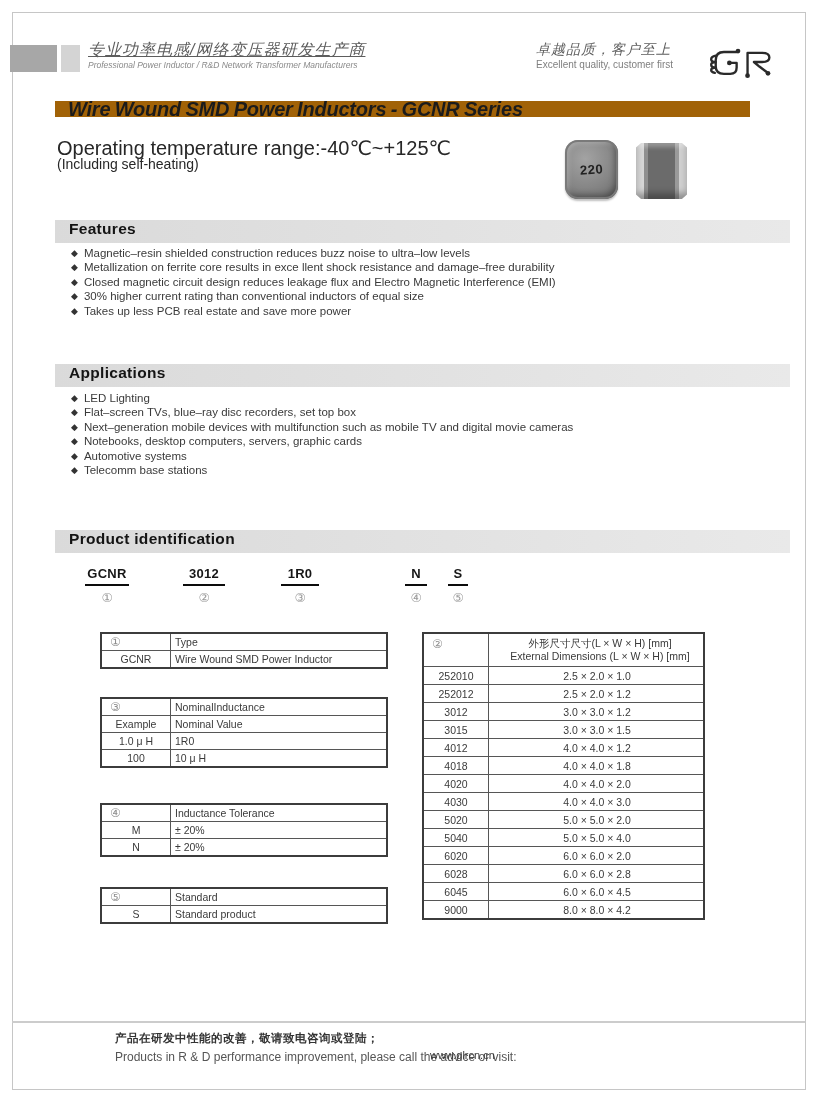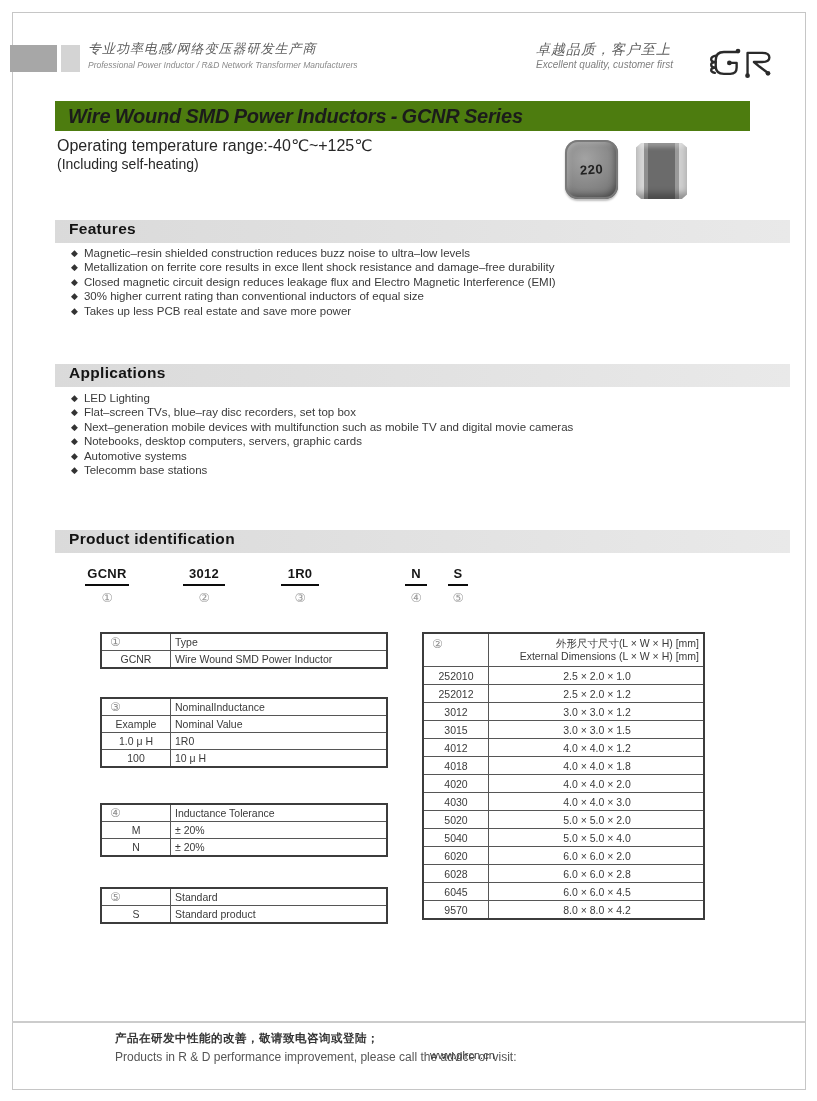--- a/index.html
+++ b/index.html
@@ -7,33 +7,33 @@
     position:relative; width:817px; height:1101px; background:#ffffff;
     font-family:"Liberation Sans","DejaVu Sans",sans-serif; color:#2e2e2e;
     overflow:hidden; margin:0 auto;
   }
   .page-border { position:absolute; left:12px; top:12px; width:792px; height:1076px;
     border:1px solid #c6c6c6; pointer-events:none; }
 
   
   .sq-dark { position:absolute; left:10px; top:45px; width:47px; height:27px; background:#a7a7a7; }
   .sq-light { position:absolute; left:61px; top:45px; width:19px; height:27px; background:#d4d4d4; }
-  .hdr-zh { position:absolute; left:88px; top:40px; font-size:13px; font-style:italic; color:#5d5d5d; letter-spacing:1px; }
+  .hdr-zh { position:absolute; left:88px; top:40px; font-size:16px; font-style:italic; color:#5d5d5d; letter-spacing:1px;text-decoration:underline; }
   .hdr-en { position:absolute; left:88px; top:60px; font-size:8.5px; font-style:italic; color:#8a8a8a; }
   .slogan-zh { position:absolute; left:536px; top:41px; font-size:14px; font-style:italic; color:#5d5d5d; letter-spacing:1px; }
-  .slogan-en { position:absolute; left:536px; top:59px; font-size:10px; font-style:italic; color:#7f7f7f; }
+  .slogan-en { position:absolute; left:536px; top:59px; font-size:10px; color:#7f7f7f; }
   .logo { position:absolute; left:700px; top:42px; width:86px; height:40px; }
 
   
-  .title-bar { position:absolute; left:55px; top:101px; width:695px; height:30px;
-    background:#4d7c0f; display:flex; align-items:center; }
+  .title-bar { position:absolute; left:55px; top:101px; width:695px; height:16px;
+    background:#a16207; display:flex; align-items:center; }
   .title-bar span { font-size:20px; font-weight:bold; font-style:italic; color:#1b1b1b;
     padding-left:13px; letter-spacing:-0.2px; word-spacing:-1px; }
 
-  .temp1 { position:absolute; left:57px; top:136px; font-size:16px; color:#272727; }
+  .temp1 { position:absolute; left:57px; top:136px; font-size:20px; color:#272727; }
   .temp2 { position:absolute; left:57px; top:156px; font-size:14px; color:#272727; }
 
   
   .photo-top { position:absolute; left:565px; top:140px; width:53px; height:59px;
     background:radial-gradient(circle at 38% 32%, #a3a3a3, #868686 55%, #6e6e6e 95%);
     border-radius:13px;
     box-shadow:inset 0 0 0 2px #7a7a7a, inset -3px -4px 6px rgba(0,0,0,.35), inset 3px 3px 5px rgba(255,255,255,.25), 0 2px 2px rgba(0,0,0,.25);
     display:flex; align-items:center; justify-content:center; }
   .photo-top span { font-size:13px; color:#222; font-weight:bold; transform:rotate(-4deg); letter-spacing:.5px; }
   .photo-side { position:absolute; left:636px; top:143px; width:51px; height:56px;
@@ -75,21 +75,21 @@
   table.spec td.c2 { text-align:left; }
   table.spec td.num { text-align:left; padding-left:8px; color:#8f8f8f; font-size:12px; }
   #table-type       { left:100px; top:632px; width:288px; }
   #table-inductance { left:100px; top:697px; width:288px; }
   #table-tolerance  { left:100px; top:803px; width:288px; }
   #table-standard   { left:100px; top:887px; width:288px; }
   #table-dims       { left:422px; top:632px; width:283px; }
   #table-dims td { height:17px; }
   #table-dims td.c1 { width:52px; }
   #table-dims td.c2 { text-align:center; padding-left:6px; }
-  #table-dims td.hdr { text-align:right; padding-left:12px; line-height:13.5px; height:32px; }
+  #table-dims td.hdr { text-align:center; padding-left:12px; line-height:13.5px; height:32px; }
   #table-dims td.num { vertical-align:top; padding-top:3px; }
 
   
   .footer-divider { position:absolute; left:12px; top:1021px; width:793px; height:2px; background:#cccccc; }
   .footer-zh { position:absolute; left:115px; top:1031px; font-size:11.5px; font-weight:bold; color:#333; letter-spacing:.5px; }
   .footer-en { position:absolute; left:115px; top:1050px; font-size:12px; color:#555; }
   .footer-url { position:absolute; left:430px; top:1049px; font-size:11px; color:#3a3a3a; }
 </style>
 </head>
 <body>
@@ -336,21 +336,21 @@
           <td class="c1">6028</td>
           <td class="c2">6.0 × 6.0 × 2.8</td>
         </tr>
 
         <tr>
           <td class="c1">6045</td>
           <td class="c2">6.0 × 6.0 × 4.5</td>
         </tr>
 
         <tr>
-          <td class="c1">9570</td>
+          <td class="c1">9000</td>
           <td class="c2">8.0 × 8.0 × 4.2</td>
         </tr>
       </tbody>
   </table>
 
   <div class="footer-divider"></div>
   <div class="footer-zh">产品在研发中性能的改善，敬请致电咨询或登陆；</div>
   <div class="footer-en">Products in R &amp; D performance improvement, please call the advice or visit:</div>
   <div class="footer-url">www.glrcn.cn</div>
 </div>

